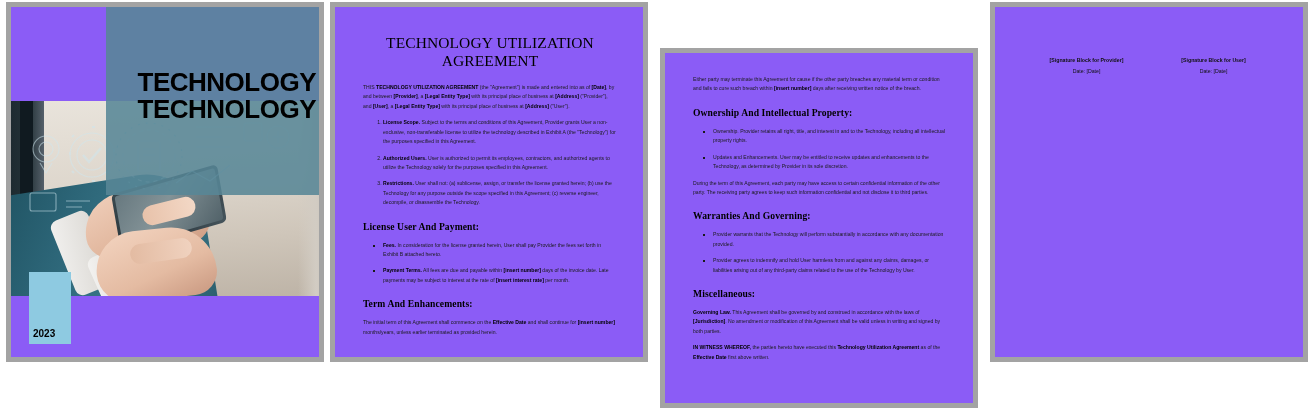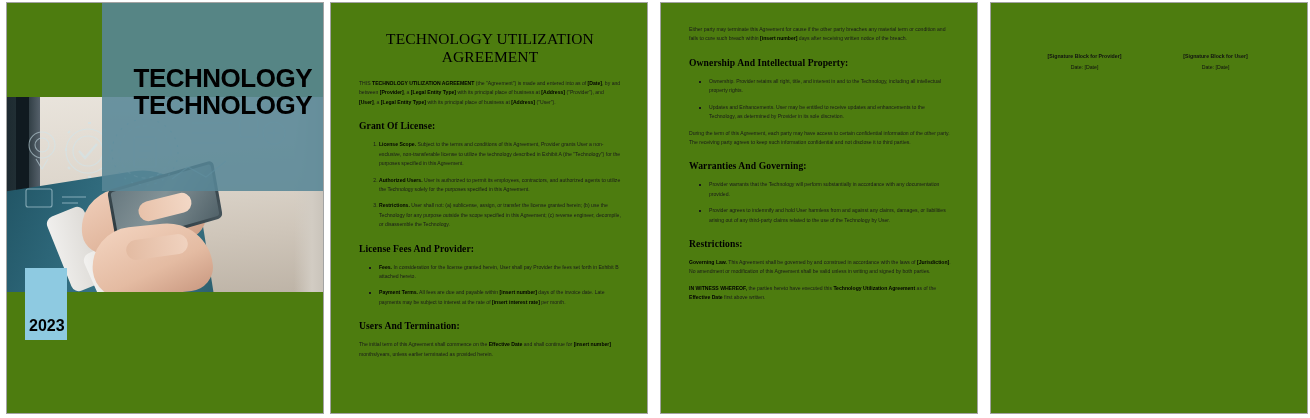--- a/index.html
+++ b/index.html
@@ -17,29 +17,29 @@
     width: 1310px;
     height: 418px;
     background: #ffffff;
   }
 
   
   .page {
     position: absolute;
     top: 2px;
     width: 318px;
-    height: 412px;
-    background: #4d7c0f;
-    border: 1px solid #a3a3a3;
+    height: 360px;
+    background: #8b5cf6;
+    border: 5px solid #a3a3a3;
     box-sizing: border-box;
     overflow: hidden;
   }
   #page-1 { left: 6px; }
   #page-2 { left: 330px; }
-  #page-3 { left: 660px; }
+  #page-3 { left: 660px; margin-top: 46px; }
   #page-4 { left: 990px; }
 
   
   .cover-photo {
     position: absolute;
     left: -1px;
     top: 94px;
     width: 318px;
     height: 195px;
     overflow: hidden;
@@ -186,21 +186,21 @@
     left: 18px;
     top: 265px;
     width: 42px;
     height: 72px;
     background: #8ecae1;
   }
   .cover-year-label {
     position: absolute;
     left: 4px;
     bottom: 5px;
-    font-size: 16px;
+    font-size: 10px;
     font-weight: 700;
     color: #000000;
     font-family: "Liberation Sans", sans-serif;
   }
 
   
   .doc-body {
     position: absolute;
     left: 28px;
     right: 26px;
@@ -337,36 +337,35 @@
     </div>
   </div>
 
   <div class="page" id="page-2">
     <div class="doc-body">
 
       <h1 class="doc-title">TECHNOLOGY UTILIZATION AGREEMENT</h1>
 
       <p class="doc-p">THIS <b>TECHNOLOGY UTILIZATION AGREEMENT</b> (the "Agreement") is made and entered into as of <b>[Date]</b>, by and between <b>[Provider]</b>, a <b>[Legal Entity Type]</b> with its principal place of business at <b>[Address]</b> ("Provider"), and <b>[User]</b>, a <b>[Legal Entity Type]</b> with its principal place of business at <b>[Address]</b> ("User").</p>
 
-      <h2 class="doc-h2">Grant Of License:</h2>
 
       <ol class="doc-list">
         <li><b>License Scope.</b> Subject to the terms and conditions of this Agreement, Provider grants User a non-exclusive, non-transferable license to utilize the technology described in Exhibit A (the "Technology") for the purposes specified in this Agreement.</li>
         <li><b>Authorized Users.</b> User is authorized to permit its employees, contractors, and authorized agents to utilize the Technology solely for the purposes specified in this Agreement.</li>
         <li><b>Restrictions.</b> User shall not: (a) sublicense, assign, or transfer the license granted herein; (b) use the Technology for any purpose outside the scope specified in this Agreement; (c) reverse engineer, decompile, or disassemble the Technology.</li>
       </ol>
 
-      <h2 class="doc-h2">License Fees And Provider:</h2>
+      <h2 class="doc-h2">License User And Payment:</h2>
 
       <ul class="doc-list">
         <li><b>Fees.</b> In consideration for the license granted herein, User shall pay Provider the fees set forth in Exhibit B attached hereto.</li>
         <li><b>Payment Terms.</b> All fees are due and payable within <b>[insert number]</b> days of the invoice date. Late payments may be subject to interest at the rate of <b>[insert interest rate]</b> per month.</li>
       </ul>
 
-      <h2 class="doc-h2">Users And Termination:</h2>
+      <h2 class="doc-h2">Term And Enhancements:</h2>
 
       <p class="doc-p">The initial term of this Agreement shall commence on the <b>Effective Date</b> and shall continue for <b>[insert number]</b> months/years, unless earlier terminated as provided herein.</p>
     </div>
   </div>
 
   <div class="page" id="page-3">
     <div class="doc-body">
 
       <p class="doc-p">Either party may terminate this Agreement for cause if the other party breaches any material term or condition and fails to cure such breach within <b>[insert number]</b> days after receiving written notice of the breach.</p>
 
@@ -380,21 +379,21 @@
 
       <p class="doc-p">During the term of this Agreement, each party may have access to certain confidential information of the other party. The receiving party agrees to keep such information confidential and not disclose it to third parties.</p>
 
       <h2 class="doc-h2">Warranties And Governing:</h2>
 
       <ul class="doc-list">
         <li>Provider warrants that the Technology will perform substantially in accordance with any documentation provided.</li>
         <li>Provider agrees to indemnify and hold User harmless from and against any claims, damages, or liabilities arising out of any third-party claims related to the use of the Technology by User.</li>
       </ul>
 
-      <h2 class="doc-h2">Restrictions:</h2>
+      <h2 class="doc-h2">Miscellaneous:</h2>
 
       <p class="doc-p"><b>Governing Law.</b> This Agreement shall be governed by and construed in accordance with the laws of <b>[Jurisdiction]</b>. No amendment or modification of this Agreement shall be valid unless in writing and signed by both parties.</p>
 
       <p class="doc-p"><b>IN WITNESS WHEREOF,</b> the parties hereto have executed this <b>Technology Utilization Agreement</b> as of the <b>Effective Date</b> first above written.</p>
     </div>
   </div>
 
   <div class="page" id="page-4">
     <div class="doc-body">
       <div class="sig-row">

